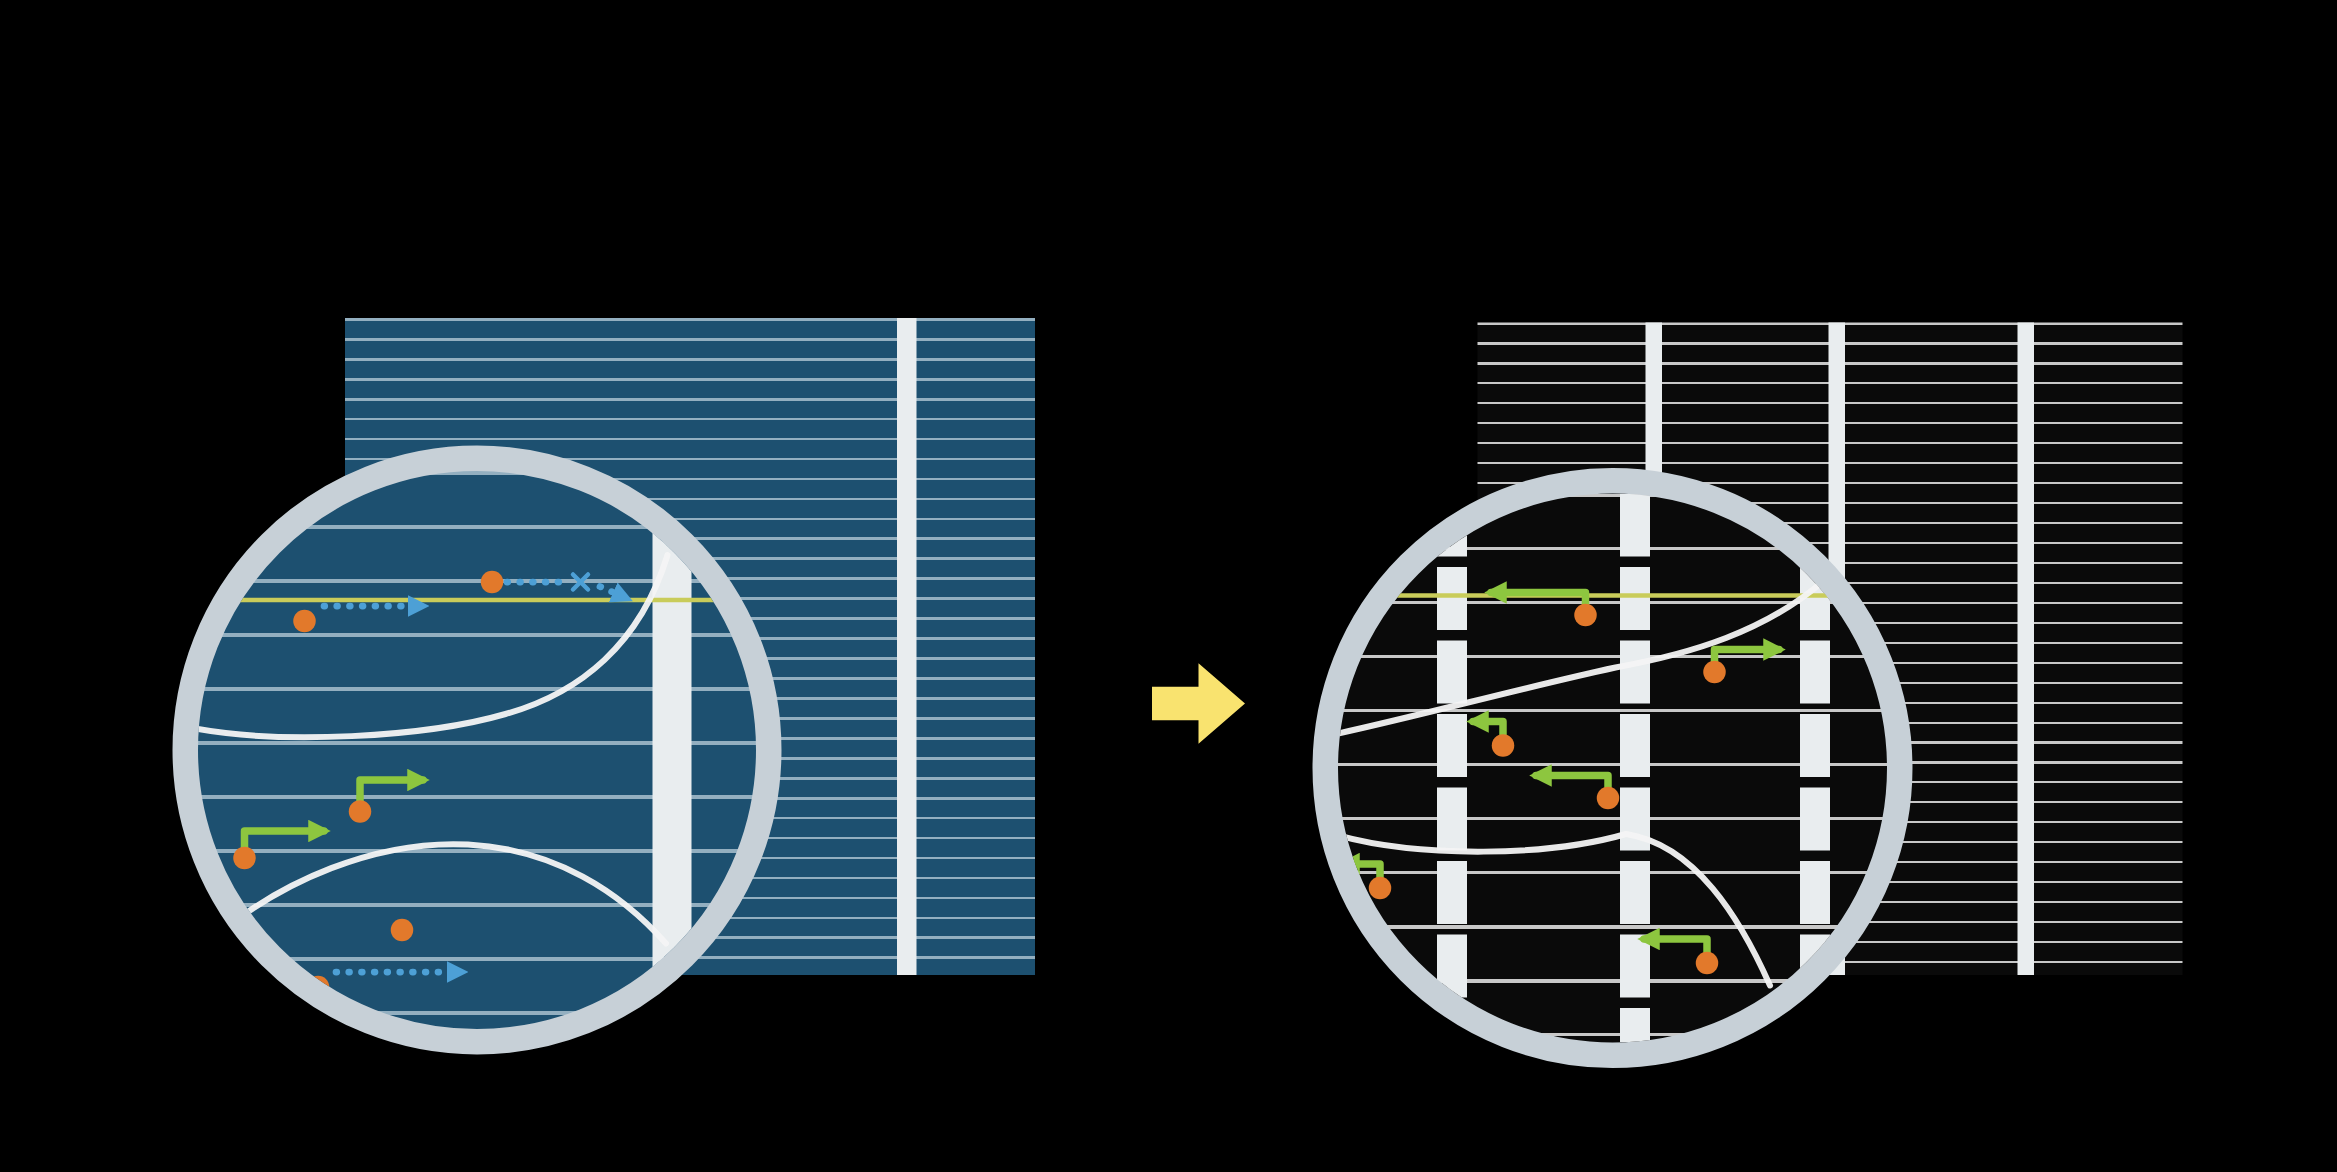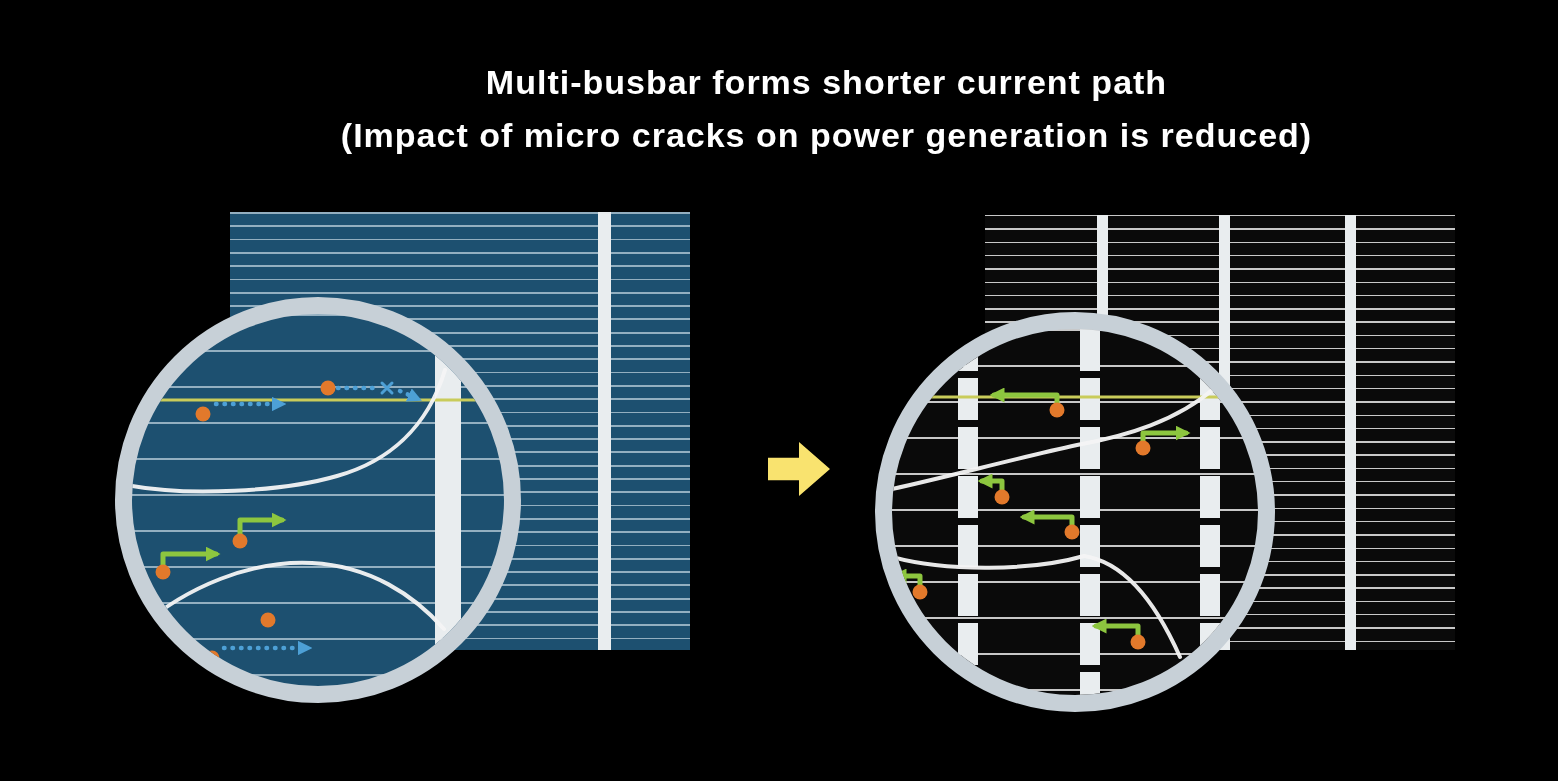--- a/index.html
+++ b/index.html
@@ -76,24 +76,20 @@
     position:absolute; left:768px; top:441px; width:62px; height:56px;
     background: var(--transition_arrow_yellow);
     clip-path: polygon(0 30%, 50% 30%, 50% 2%, 100% 50%, 50% 98%, 50% 70%, 0 70%);
   }
 </style>
 </head>
 <body>
 
 <div class="stage">
 
-  <div class="title">
-    <div>Multi-busbar forms shorter current path</div>
-    <div>(Impact of micro cracks on power generation is reduced)</div>
-  </div>
 
   <div class="cell cell-left">
     <div class="busbar bb-l1"></div>
   </div>
 
   <div class="magnifier mag-left">
     <svg width="372" height="372" viewBox="0 0 372 372">
       <defs>
         <marker id="ab" viewBox="0 0 10 10" refX="7" refY="5" markerWidth="3.2" markerHeight="3.2" orient="auto-start-reverse">
           <path d="M0,0 L10,5 L0,10 z" class="mblue"></path>

